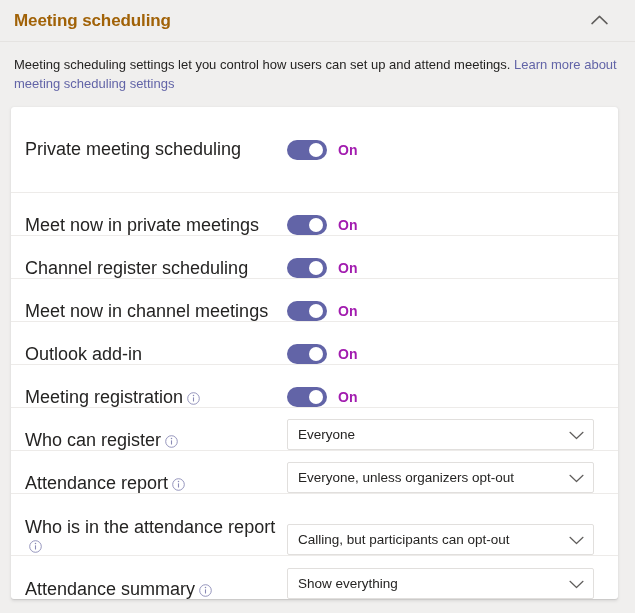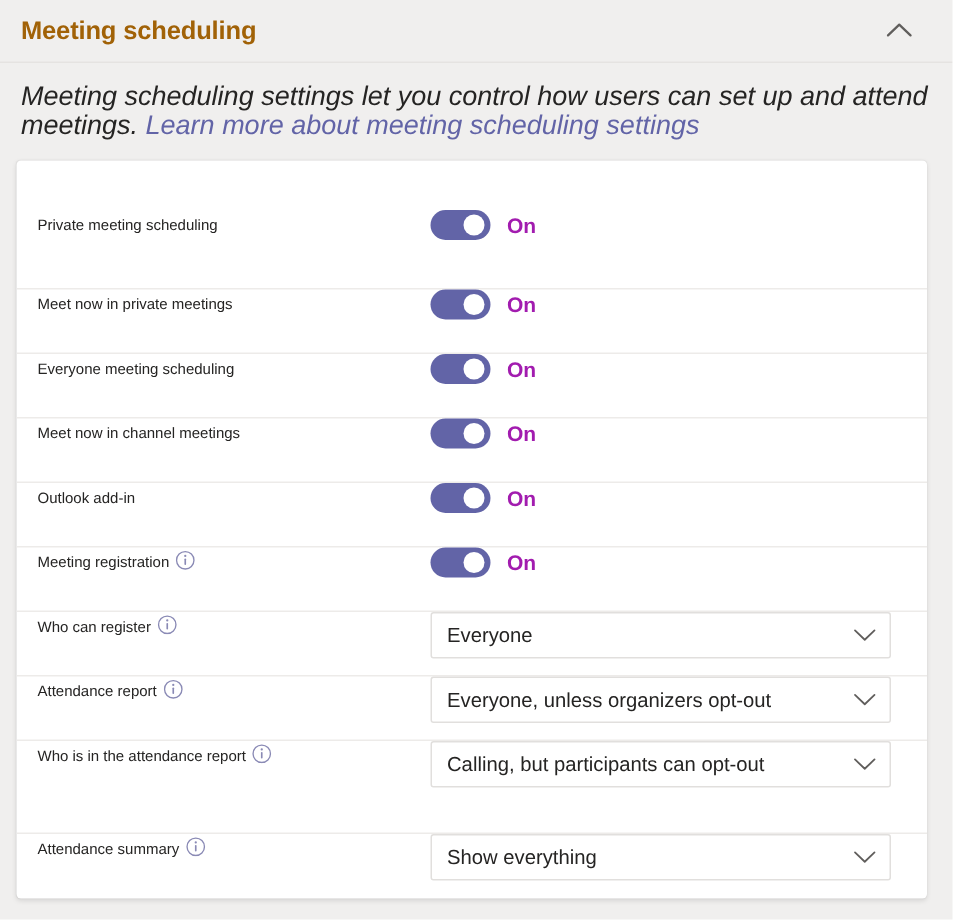--- a/index.html
+++ b/index.html
@@ -43,43 +43,42 @@
     cursor: pointer;
     margin-right: 4px;
   }
   .chevron-up {
     display: block;
   }
 
   
   .section-desc {
     padding: 13px 16px 0 14px;
-    font-size: 18px;
+    font-size: 13px;
     line-height: 19px;
     color: #252423;
     max-width: 612px;
-    font-style: italic;
   }
   .section-desc a {
     color: #6264a7;
     text-decoration: none;
   }
 
   
   .settings-card {
     margin: 14px 17px 0 11px;
     background: #ffffff;
     border-radius: 3px;
     box-shadow: 0 0.3px 0.9px rgba(0,0,0,0.08), 0 1.6px 3.6px rgba(0,0,0,0.10);
     overflow: hidden;
   }
 
   .setting-row {
     display: flex;
-    align-items: flex-start;
+    align-items: flex-end;
     min-height: 43px;
     padding: 0 14px 0 14px;
     border-bottom: 1px solid #edebe9;
     box-sizing: border-box;
   }
   .setting-row:last-child {
     border-bottom: none;
   }
   .setting-row.tall {
     min-height: 86px;
@@ -89,21 +88,21 @@
     min-height: 62px;
   }
 
   .setting-label-wrap {
     width: 262px;
     flex: 0 0 262px;
     padding-right: 8px;
     box-sizing: border-box;
   }
   .setting-label {
-    font-size: 10px;
+    font-size: 18px;
     line-height: 19px;
     color: #252423;
     display: inline;
   }
   .setting-sub {
     font-size: 12.5px;
     line-height: 20px;
     color: #252423;
     margin-top: 3px;
   }
@@ -217,21 +216,21 @@
     <div class="toggle-wrap">
       <div class="toggle">
         <div class="knob"></div>
       </div>
       <span class="toggle-state">On</span>
     </div>
   </div>
 
   <div class="setting-row">
     <div class="setting-label-wrap">
-      <div class="setting-label">Everyone meeting scheduling</div>
+      <div class="setting-label">Channel register scheduling</div>
     </div>
     <div class="toggle-wrap">
       <div class="toggle">
         <div class="knob"></div>
       </div>
       <span class="toggle-state">On</span>
     </div>
   </div>
 
   <div class="setting-row">

